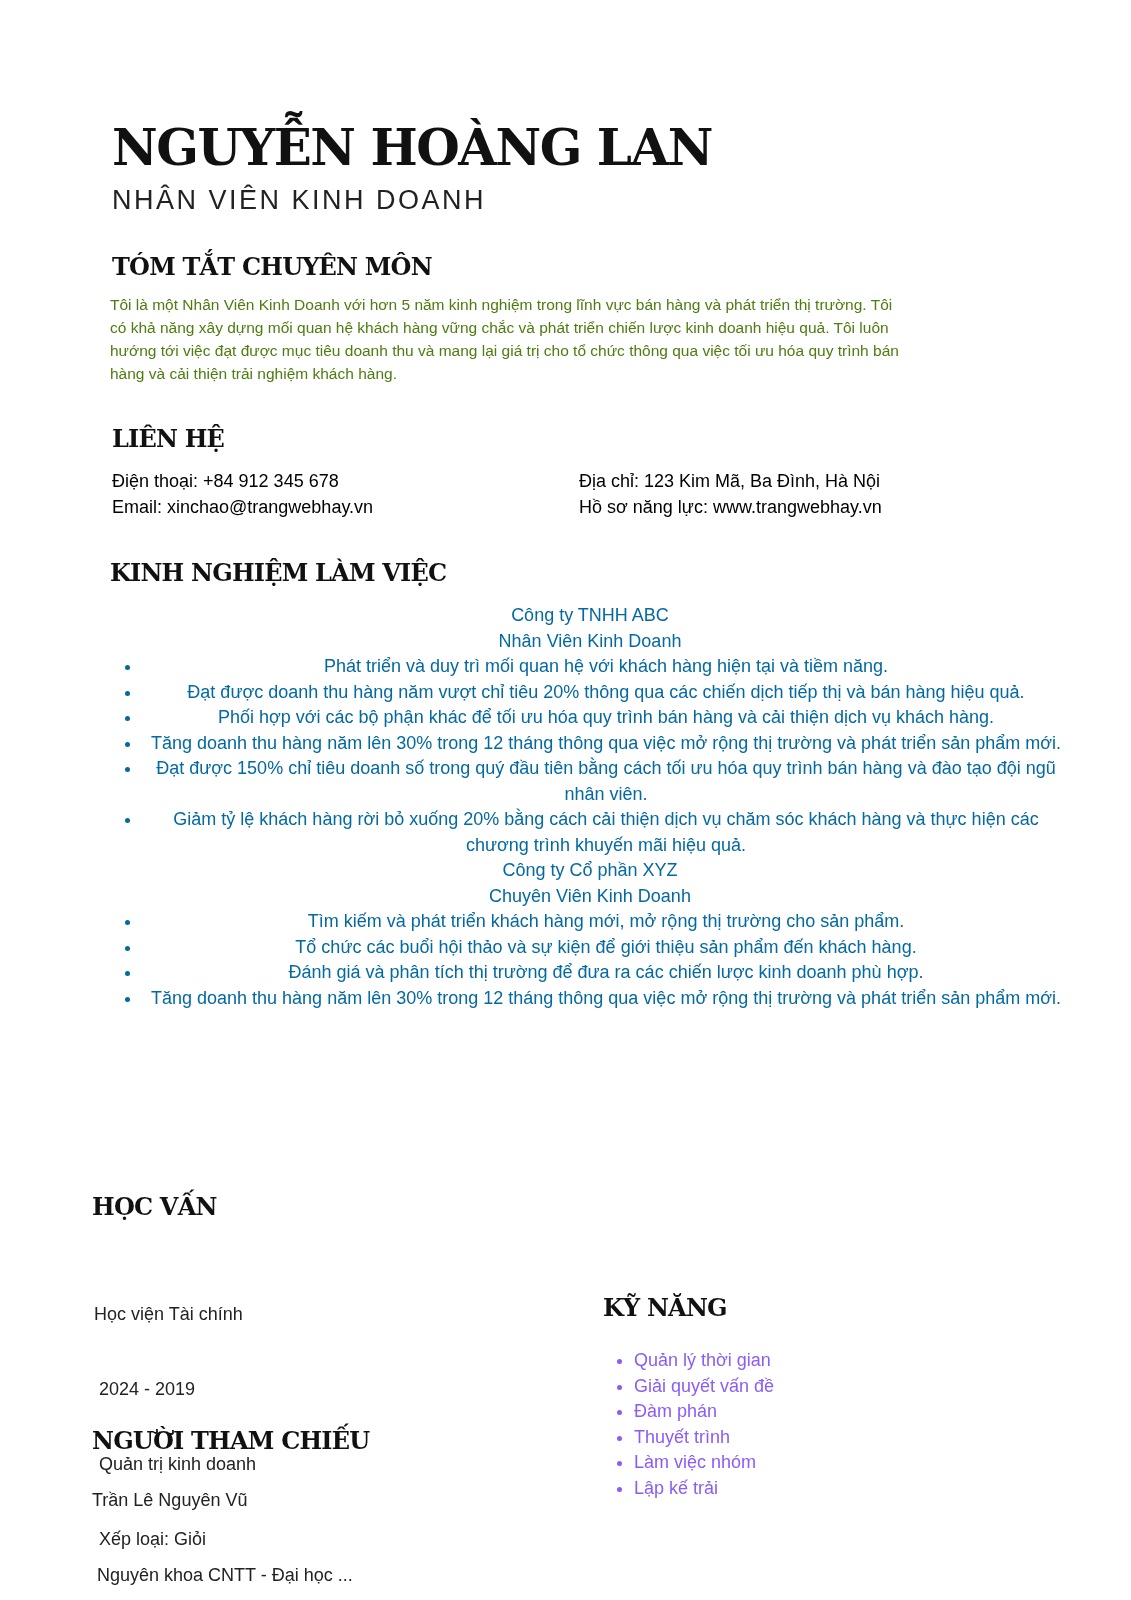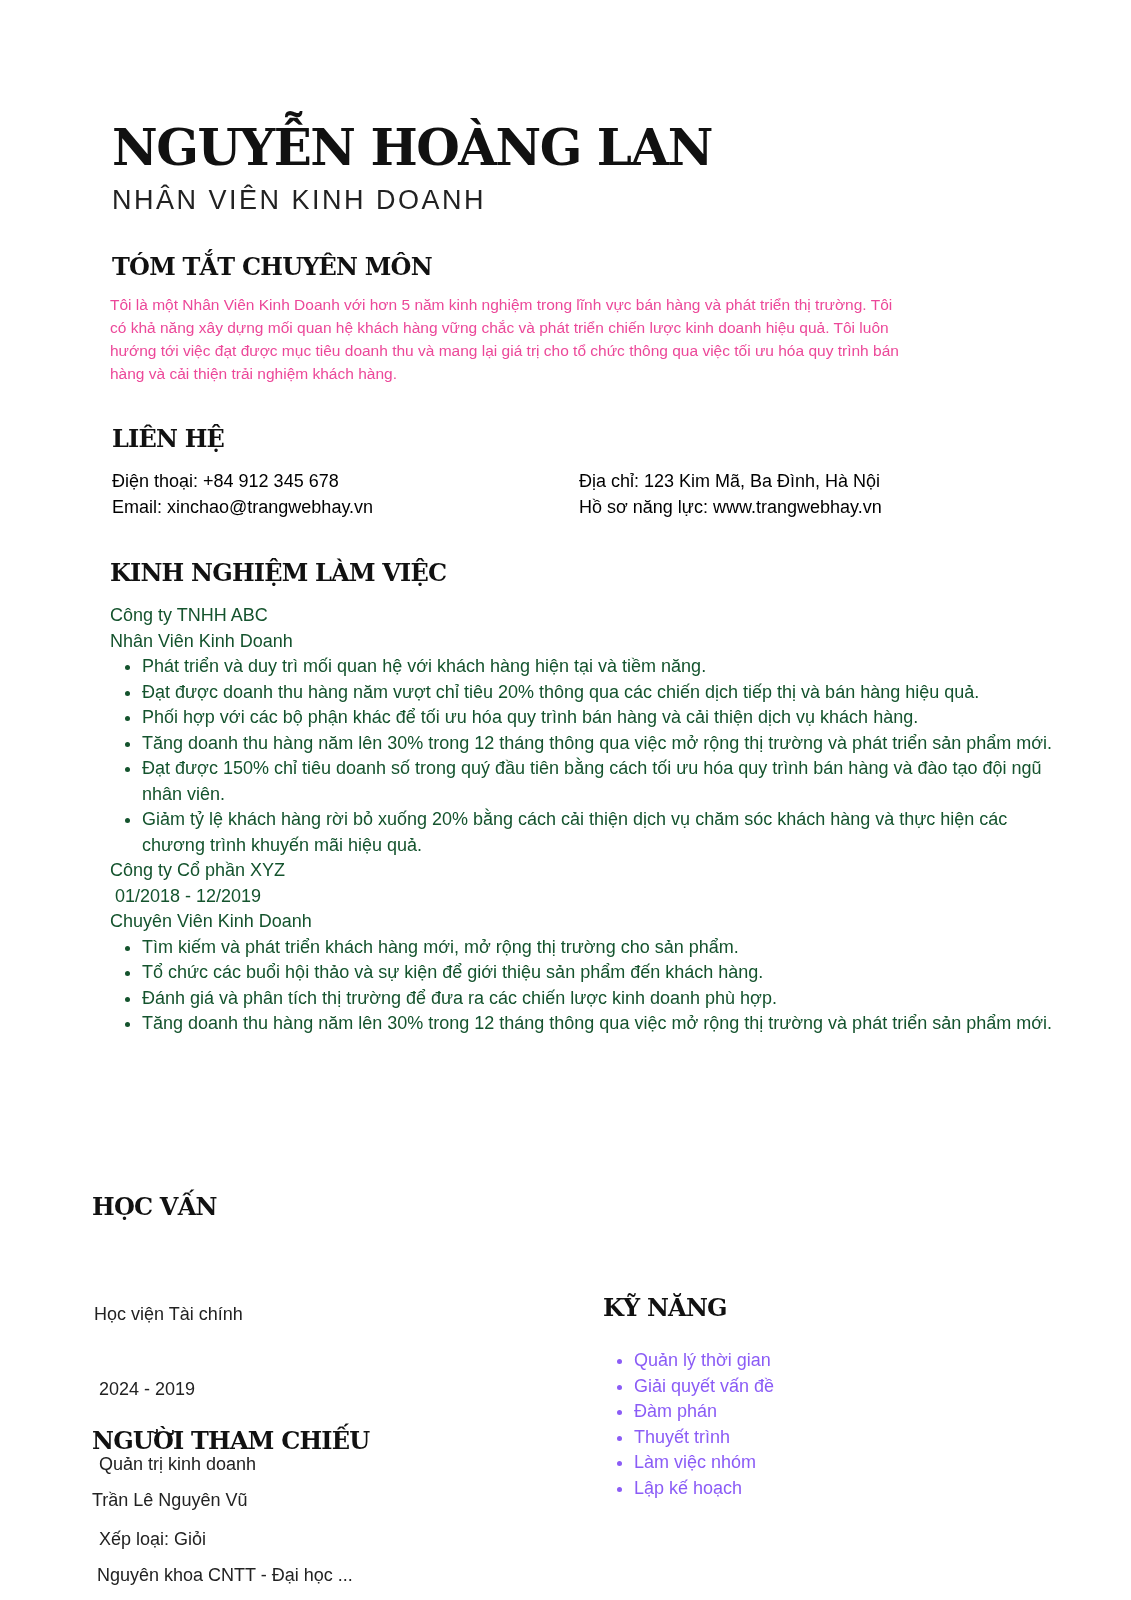--- a/index.html
+++ b/index.html
@@ -3,23 +3,23 @@
 <meta charset="utf-8">
 <style>
   html, body { margin: 0; padding: 0; background: #ffffff; }
   body { width: 1131px; height: 1600px; position: relative; overflow: hidden; }
   .serif { font-family: "DejaVu Serif", "Liberation Serif", serif; }
   .sans { font-family: "Liberation Sans", "DejaVu Sans", sans-serif; }
   .abs { position: absolute; }
   .name { left: 112px; top: 118px; font-size: 50px; font-weight: bold; color: #111; letter-spacing: -1.5px; white-space: nowrap; }
   .role { left: 112px; top: 185px; font-size: 27px; color: #222; letter-spacing: 2.5px; font-weight: normal; white-space: nowrap; }
   .h2 { font-size: 24px; font-weight: bold; color: #111; letter-spacing: -0.8px; white-space: nowrap; }
-  .summary { left: 110px; top: 293px; width: 790px; font-size: 15.5px; line-height: 23px; color: #ec4899; }
+  .summary { left: 110px; top: 293px; width: 790px; font-size: 15.5px; line-height: 23px; color: #4d7c0f; }
   .contact { font-size: 18px; color: #000000; line-height: 26px; white-space: nowrap; }
-  .exp { left: 110px; top: 603px; width: 960px; font-size: 18px; color: #14532d; line-height: 25.5px; }
+  .exp { left: 110px; top: 603px; width: 960px; font-size: 18px; color: #0369a1; line-height: 25.5px; text-align: center; }
   .exp .line { white-space: nowrap; }
   .exp ul { margin: 0; padding-left: 32px; }
   .exp li { padding-left: 0; }
   .edu, .ref { font-size: 18px; color: #222; line-height: 25px; white-space: pre; }
   .skills { left: 610px; top: 1348px; font-size: 18px; color: #8b5cf6; line-height: 25.5px; }
   .skills ul { margin: 0; padding-left: 24px; }
 </style>
 </head>
 <body>
 
@@ -50,21 +50,20 @@
         <li>Phát triển và duy trì mối quan hệ với khách hàng hiện tại và tiềm năng.</li>
         <li>Đạt được doanh thu hàng năm vượt chỉ tiêu 20% thông qua các chiến dịch tiếp thị và bán hàng hiệu quả.</li>
         <li>Phối hợp với các bộ phận khác để tối ưu hóa quy trình bán hàng và cải thiện dịch vụ khách hàng.</li>
         <li>Tăng doanh thu hàng năm lên 30% trong 12 tháng thông qua việc mở rộng thị trường và phát triển sản phẩm mới.</li>
         <li>Đạt được 150% chỉ tiêu doanh số trong quý đầu tiên bằng cách tối ưu hóa quy trình bán hàng và đào tạo đội ngũ nhân viên.</li>
         <li>Giảm tỷ lệ khách hàng rời bỏ xuống 20% bằng cách cải thiện dịch vụ chăm sóc khách hàng và thực hiện các chương trình khuyến mãi hiệu quả.</li>
       </ul>
     </div>
     <div>
       <div class="line">Công ty Cổ phần XYZ</div>
-      <div class="line" style="white-space:pre"> 01/2018 - 12/2019</div>
       <div class="line">Chuyên Viên Kinh Doanh</div>
       <ul>
         <li>Tìm kiếm và phát triển khách hàng mới, mở rộng thị trường cho sản phẩm.</li>
         <li>Tổ chức các buổi hội thảo và sự kiện để giới thiệu sản phẩm đến khách hàng.</li>
         <li>Đánh giá và phân tích thị trường để đưa ra các chiến lược kinh doanh phù hợp.</li>
         <li>Tăng doanh thu hàng năm lên 30% trong 12 tháng thông qua việc mở rộng thị trường và phát triển sản phẩm mới.</li>
       </ul>
     </div>
   </div>
 
@@ -85,17 +84,17 @@
   </div>
 
   <div class="abs serif h2" style="left:603px; top:1293px;">KỸ NĂNG</div>
   <div class="abs sans skills">
     <ul>
       <li>Quản lý thời gian</li>
       <li>Giải quyết vấn đề</li>
       <li>Đàm phán</li>
       <li>Thuyết trình</li>
       <li>Làm việc nhóm</li>
-      <li>Lập kế hoạch</li>
+      <li>Lập kế trải</li>
     </ul>
   </div>
 
 </div>
 
 </body></html>

